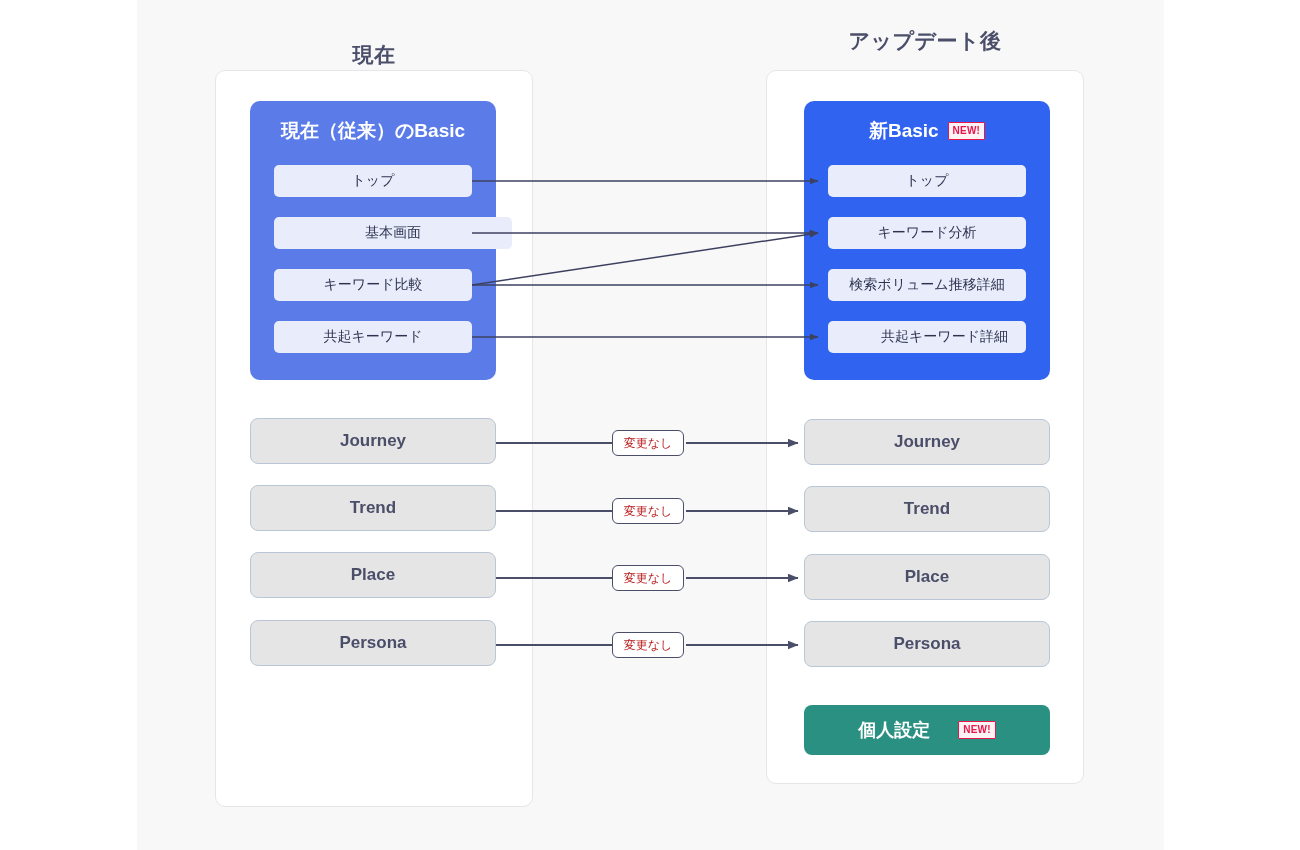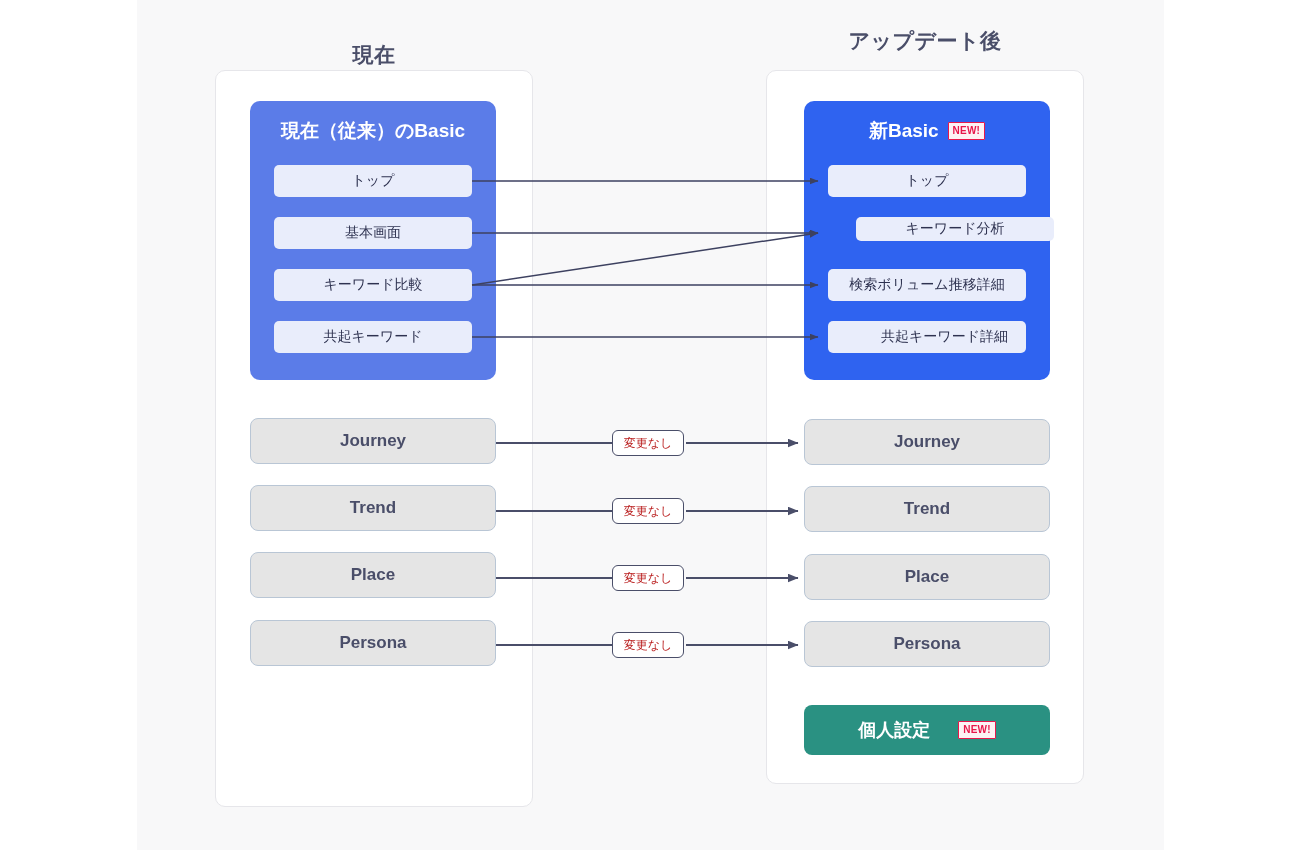--- a/index.html
+++ b/index.html
@@ -186,33 +186,33 @@
   <div class="panel" id="panel-left"></div>
   <div class="panel" id="panel-right"></div>
 
   <div class="group-box" id="group-left">
     <div class="group-title">
       <span>現在（従来）のBasic</span>
     </div>
   </div>
 
   <div class="item" style="left:274px; top:165px; width:198px; height:32px;">トップ</div>
-  <div class="item" style="left:274px; top:217px; width:198px; height:32px;">基本画面</div>
+  <div class="item" style="left:274px; top:217px; width:238px; height:32px;">基本画面</div>
   <div class="item" style="left:274px; top:269px; width:198px; height:32px;">キーワード比較</div>
   <div class="item" style="left:274px; top:321px; width:198px; height:32px;">共起キーワード</div>
 
   <div class="group-box" id="group-right">
     <div class="group-title">
       <span>新Basic</span>
       <span class="badge-new">NEW!</span>
     </div>
   </div>
 
   <div class="item" style="left:828px; top:165px; width:198px; height:32px;">トップ</div>
-  <div class="item" style="left:856px; top:217px; width:198px; height:24px;">キーワード分析</div>
+  <div class="item" style="left:828px; top:217px; width:198px; height:32px;">キーワード分析</div>
   <div class="item" style="left:828px; top:269px; width:198px; height:32px;">検索ボリューム推移詳細</div>
   <div class="item" style="left:828px; top:321px; width:198px; height:32px;padding-left:35px;">共起キーワード詳細</div>
 
   <div class="grey-box" style="left:250px; top:418px; width:246px; height:46px;">Journey</div>
   <div class="grey-box" style="left:250px; top:485px; width:246px; height:46px;">Trend</div>
   <div class="grey-box" style="left:250px; top:552px; width:246px; height:46px;">Place</div>
   <div class="grey-box" style="left:250px; top:620px; width:246px; height:46px;">Persona</div>
 
   <div class="grey-box" style="left:804px; top:419px; width:246px; height:46px;">Journey</div>
   <div class="grey-box" style="left:804px; top:486px; width:246px; height:46px;">Trend</div>

